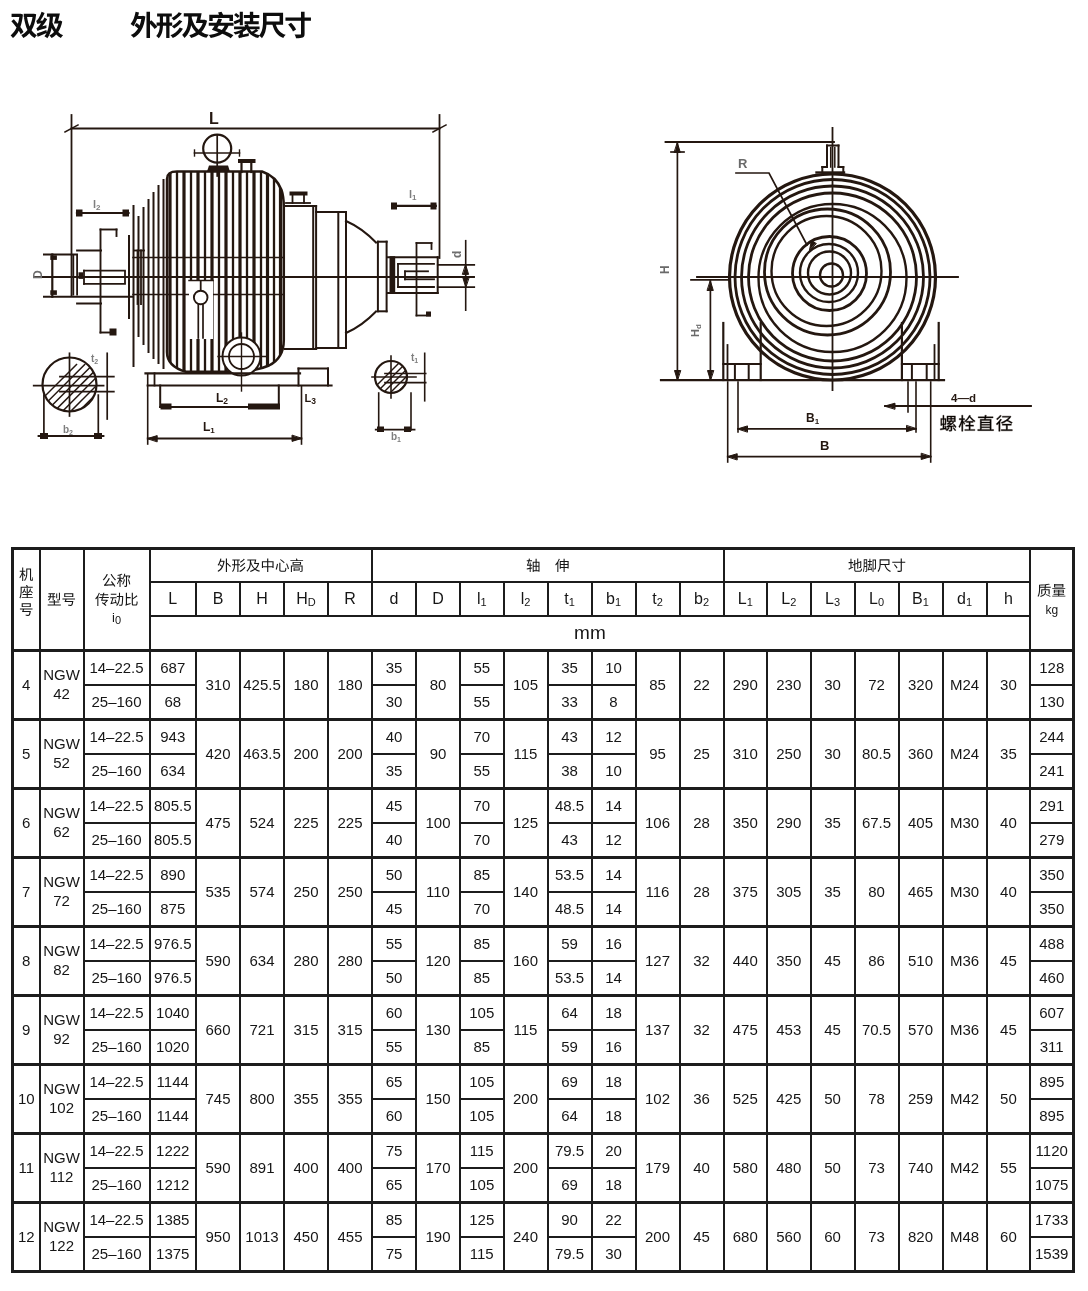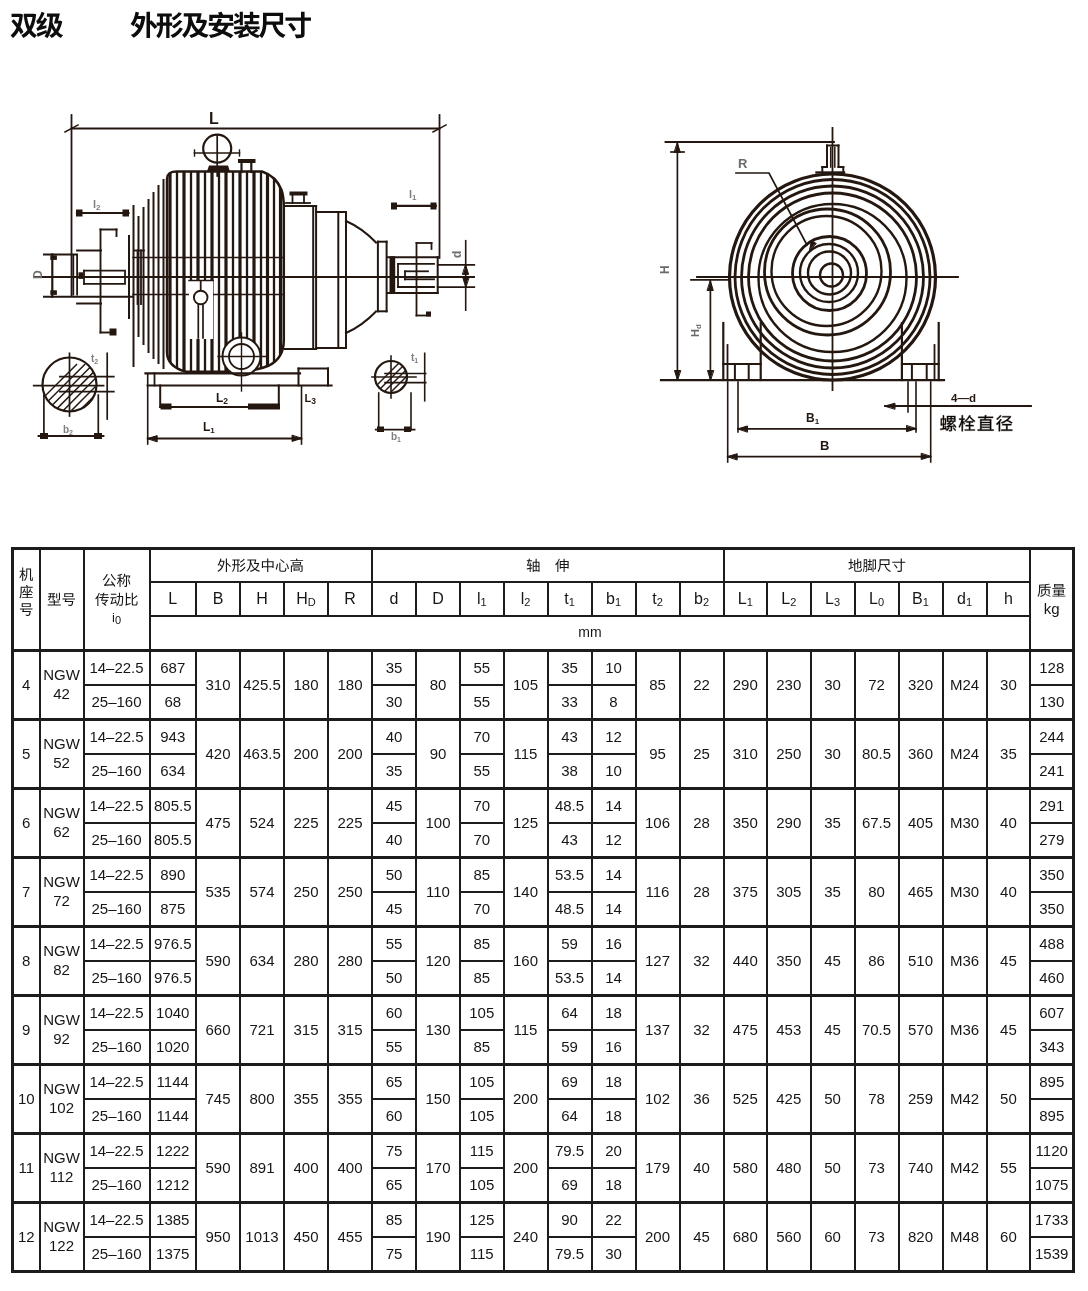--- a/index.html
+++ b/index.html
@@ -1,28 +1,28 @@
 <!DOCTYPE html>
 <html><head><meta charset="utf-8"><style>
 html,body{margin:0;padding:0}
 body{width:1088px;height:1291px;background:#fff;position:relative;font-family:"Liberation Sans",sans-serif;-webkit-font-smoothing:antialiased}
 .draw{position:absolute}
 .title{position:absolute;left:10px;top:11px}
 table{position:absolute;left:11px;top:547px;border-collapse:collapse;table-layout:fixed;width:1061px;border:3px solid #1c1c1c}
 td,th{border:2px solid #1c1c1c;text-align:center;vertical-align:middle;padding:0;font-size:15px;color:#161616;font-weight:normal;line-height:1.25}
 tr.hr1 td.grp{height:31px}
 tr.hr2 td{height:32px;font-size:16px}
-tr.hr3 td{height:32px;font-size:14px}
+tr.hr3 td{height:32px;font-size:19px}
 sub{font-size:11px;vertical-align:-2px}
 tr.m1 td{height:32px}
 tr.m2 td{height:32px}
 tr.m1 td{border-top-width:3px}
 tr.hr1 th,tr.hr1 td{border-top-width:3px}
 .io{font-size:13px}
-.kg{font-size:15px}
+.kg{font-size:12px}
 svg.cj{display:inline-block}
 </style></head><body>
 
 <div class="title"><svg class="cj" width="54" height="31" style="vertical-align:middle" fill="#0d0d0d">
       <path transform="translate(0.0,24.6) scale(0.0280)" d="M804 -662C784 -532 749 -418 700 -322C657 -422 628 -538 609 -662ZM491 -776V-662H545L496 -654C524 -480 563 -327 624 -201C562 -120 486 -58 397 -18C424 6 459 55 476 87C559 42 631 -14 692 -84C742 -14 804 45 879 90C898 58 936 11 964 -13C884 -55 821 -116 770 -192C856 -334 911 -520 934 -759L855 -780L835 -776ZM49 -515C109 -447 174 -367 232 -288C178 -167 107 -70 21 -8C50 14 88 59 107 89C190 22 258 -65 312 -171C341 -126 365 -84 382 -47L483 -132C457 -184 417 -244 370 -307C416 -435 446 -585 462 -758L385 -780L364 -776H56V-662H333C321 -577 304 -496 281 -421C233 -479 183 -536 137 -586Z"></path>
       <path transform="translate(25.7,24.6) scale(0.0280)" d="M39 -75 68 44C160 6 277 -43 387 -92C366 -50 341 -12 312 20C341 36 398 74 417 93C491 -1 538 -123 569 -268C594 -218 623 -171 655 -128C607 -74 550 -32 487 0C513 18 554 63 572 90C630 58 684 15 732 -38C782 12 838 54 901 86C918 56 954 11 980 -11C915 -40 856 -81 804 -132C869 -232 919 -357 948 -507L875 -535L854 -531H797C819 -611 844 -705 864 -788H402V-676H500C490 -455 465 -262 400 -118L380 -201C255 -152 124 -102 39 -75ZM617 -676H717C696 -587 671 -494 649 -428H814C793 -350 763 -281 726 -221C672 -293 630 -376 599 -464C607 -531 613 -602 617 -676ZM56 -413C72 -421 97 -428 190 -439C154 -387 123 -347 107 -330C74 -292 52 -270 25 -264C38 -235 56 -182 62 -160C88 -178 130 -195 387 -269C383 -294 381 -339 382 -370L236 -331C299 -410 360 -499 410 -588L313 -649C296 -613 276 -576 255 -542L166 -534C224 -614 279 -712 318 -804L209 -856C172 -738 102 -613 79 -581C57 -549 40 -527 18 -522C32 -491 50 -436 56 -413Z"></path>
     </svg><span style="display:inline-block;width:66px"></span><svg class="cj" width="182" height="31" style="vertical-align:middle" fill="#0d0d0d">
       <path transform="translate(0.0,24.6) scale(0.0280)" d="M200 -850C169 -678 109 -511 22 -411C50 -393 102 -355 123 -335C174 -401 218 -490 254 -590H405C391 -505 371 -431 344 -365C308 -393 266 -424 234 -447L162 -365C201 -334 253 -293 291 -258C226 -150 136 -73 25 -22C55 -1 105 49 125 79C352 -35 501 -278 549 -683L463 -708L440 -704H291C302 -745 312 -787 321 -829ZM589 -849V90H715V-426C776 -361 843 -288 877 -238L979 -319C931 -382 829 -480 760 -548L715 -515V-849Z"></path>
       <path transform="translate(25.7,24.6) scale(0.0280)" d="M822 -835C766 -754 656 -673 564 -627C594 -604 629 -568 649 -542C752 -602 861 -690 936 -789ZM843 -560C784 -474 672 -388 578 -337C608 -314 642 -279 662 -253C765 -317 876 -412 953 -514ZM860 -293C792 -170 660 -68 526 -10C556 16 591 57 610 87C757 12 889 -103 974 -249ZM375 -680V-464H260V-680ZM32 -464V-353H147C142 -220 117 -88 20 15C47 33 89 73 108 97C227 -26 254 -189 259 -353H375V89H492V-353H589V-464H492V-680H576V-791H50V-680H148V-464Z"></path>
       <path transform="translate(51.4,24.6) scale(0.0280)" d="M85 -800V-678H244V-613C244 -449 224 -194 25 -23C51 0 95 51 113 83C260 -47 324 -213 351 -367C395 -273 449 -191 518 -123C448 -75 369 -40 282 -16C307 9 337 58 352 90C450 58 539 15 616 -42C693 11 785 53 895 81C913 47 949 -6 977 -32C876 -54 790 -88 717 -132C810 -232 879 -363 917 -534L835 -567L812 -562H675C692 -638 709 -724 722 -800ZM615 -205C494 -311 418 -455 370 -630V-678H575C557 -595 536 -511 517 -448H764C730 -352 680 -271 615 -205Z"></path>
@@ -617,21 +617,21 @@
         <td rowspan="2">45</td>
         <td>607</td>
       </tr>
       <tr class="m2">
         <td>25–160</td>
         <td>1020</td>
         <td>55</td>
         <td>85</td>
         <td>59</td>
         <td>16</td>
-        <td>343</td>
+        <td>311</td>
       </tr>
       <tr class="m1">
         <td rowspan="2">10</td>
         <td rowspan="2">NGW<br>102</td>
         <td>14–22.5</td>
         <td>1144</td>
         <td rowspan="2">745</td>
         <td rowspan="2">800</td>
         <td rowspan="2">355</td>
         <td rowspan="2">355</td>

